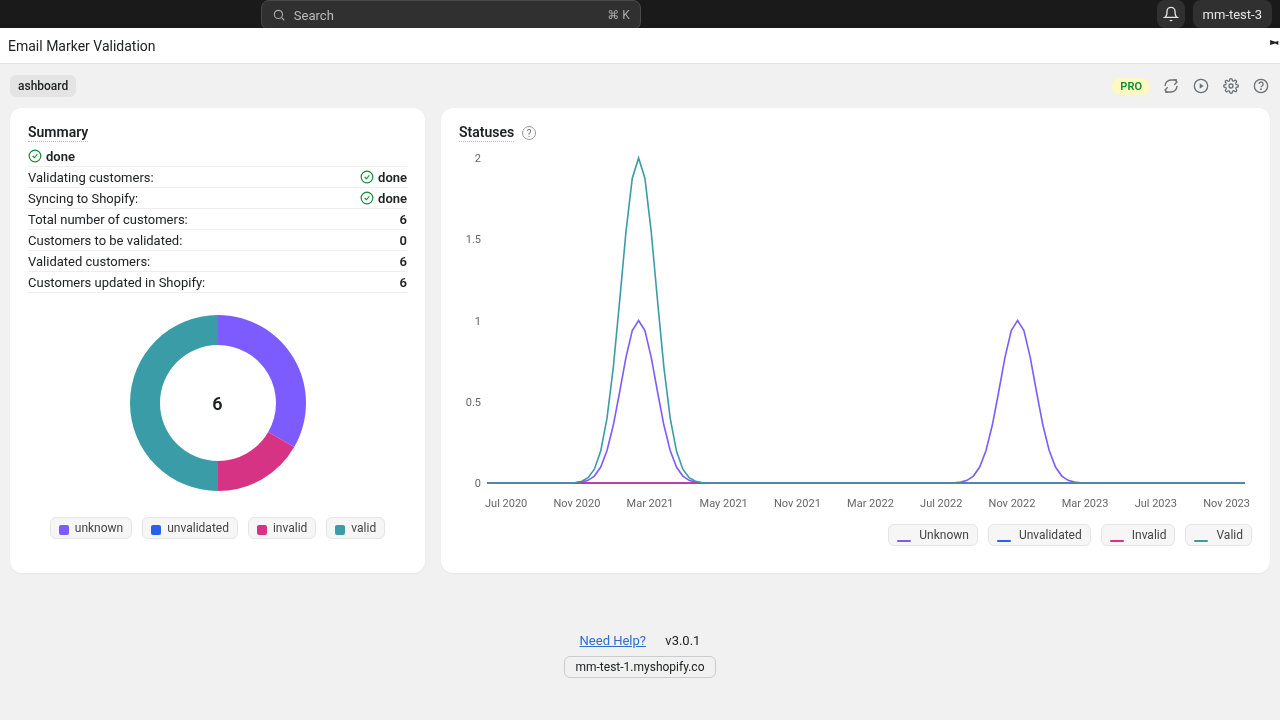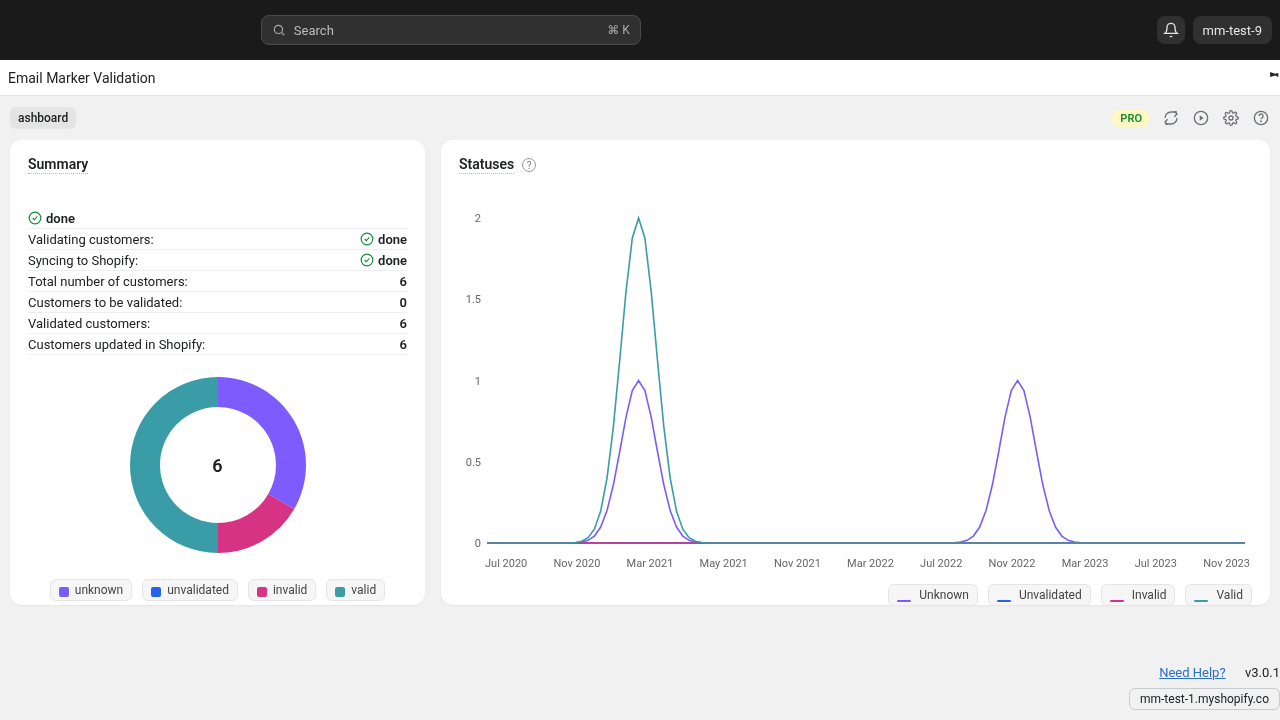--- a/index.html
+++ b/index.html
@@ -9,23 +9,22 @@
   color: #202223;
   font-size: 13px;
   width: 1280px;
   height: 720px;
   overflow: hidden;
 }
 
 
 .topbar {
   background: #1a1a1a;
-  height: 60px;
+  height: 28px;
   display: flex;
-  align-items: center;
   padding: 0 8px;
   gap: 10px;
 }
 .searchbox {
   margin-left: auto;
   margin-right: auto;
   width: 380px;
   background: #303030;
   border: 1px solid #4a4a4a;
   border-radius: 8px;
@@ -95,21 +94,21 @@
 
 .main { display:flex; gap:16px; padding:0 10px;}
 .card {
   background:#fff; border-radius:12px;
   box-shadow: 0 1px 2px rgba(0,0,0,0.05);
   padding:16px 18px;
 }
 .card.summary { width: 415px; height: 465px;}
 .card.statuses { flex:1; height: 465px; position:relative;}
 .card-title { font-size:14px; font-weight:600; border-bottom: 1px dotted #bbb; display:inline-block; padding-bottom:1px;}
-.card-title-row { display:flex; align-items:center; gap:8px; margin-bottom:34px;}
+.card-title-row { display:flex; align-items:center; gap:8px; margin-bottom:4px;}
 .help-circle {
   width:14px; height:14px; border:1px solid #999; border-radius:50%;
   display:flex;align-items:center;justify-content:center;
   font-size:10px; color:#777;
 }
 
 
 .srow { display:flex; align-items:center; border-bottom:1px solid #eee; padding:2.5px 0; font-size:13px;}
 .srow:last-of-type { border-bottom:none;}
 .srow .label { flex:1; color:#202223;}
@@ -133,21 +132,21 @@
 }
 .swatch { width:10px; height:10px; border-radius:2px;}
 .swatch-line { width:14px; height:2px; border-radius:1px; margin-right:2px;}
 
 
 .linechart { margin-top:6px;}
 .xlabels { display:flex; justify-content:space-between; font-size:11px; color:#666; padding: 4px 2px 0 26px;}
 .ylabel { font-size:11px; fill:#666;}
 
 
-.footer { text-align:right; margin-top:60px; font-size:13px; color:#202223;}
+.footer { text-align:center; margin-top:60px; font-size:13px; color:#202223;}
 .footer a { color:#2c6ecb;}
 .shopdomain {
   margin-top:8px; display:inline-block;
   border:1px solid #c9cccf; border-radius:6px;
   padding:3px 10px; font-size:12px;
 }
 svg { display:block;}
 </style>
 </head>
 <body>
@@ -162,21 +161,21 @@
     <span class="kbd">⌘ K</span>
   </div>
   <div class="top-right">
     <div class="icon-btn">
       <svg width="16" height="16" viewBox="0 0 24 24" fill="none" stroke="#e5e5e5" stroke-width="2">
           <path d="M18 8a6 6 0 0 0-12 0c0 7-3 9-3 9h18s-3-2-3-9"></path>
           <path d="M13.7 21a2 2 0 0 1-3.4 0"></path>
         </svg>
     </div>
     <div class="store-btn">
-      <span>mm-test-9</span>
+      <span>mm-test-3</span>
     </div>
   </div>
 </div>
 
 <div class="titlebar">
   <div class="title">Email Marker Validation</div>
   <div class="pin">
     <svg width="14" height="14" viewBox="0 0 24 24" fill="#202223">
         <path d="M16 3l5 5-6 2-4 8-3-3-5 5 5-5-3-3 8-4z" transform="rotate(45 12 12)"></path>
       </svg>

